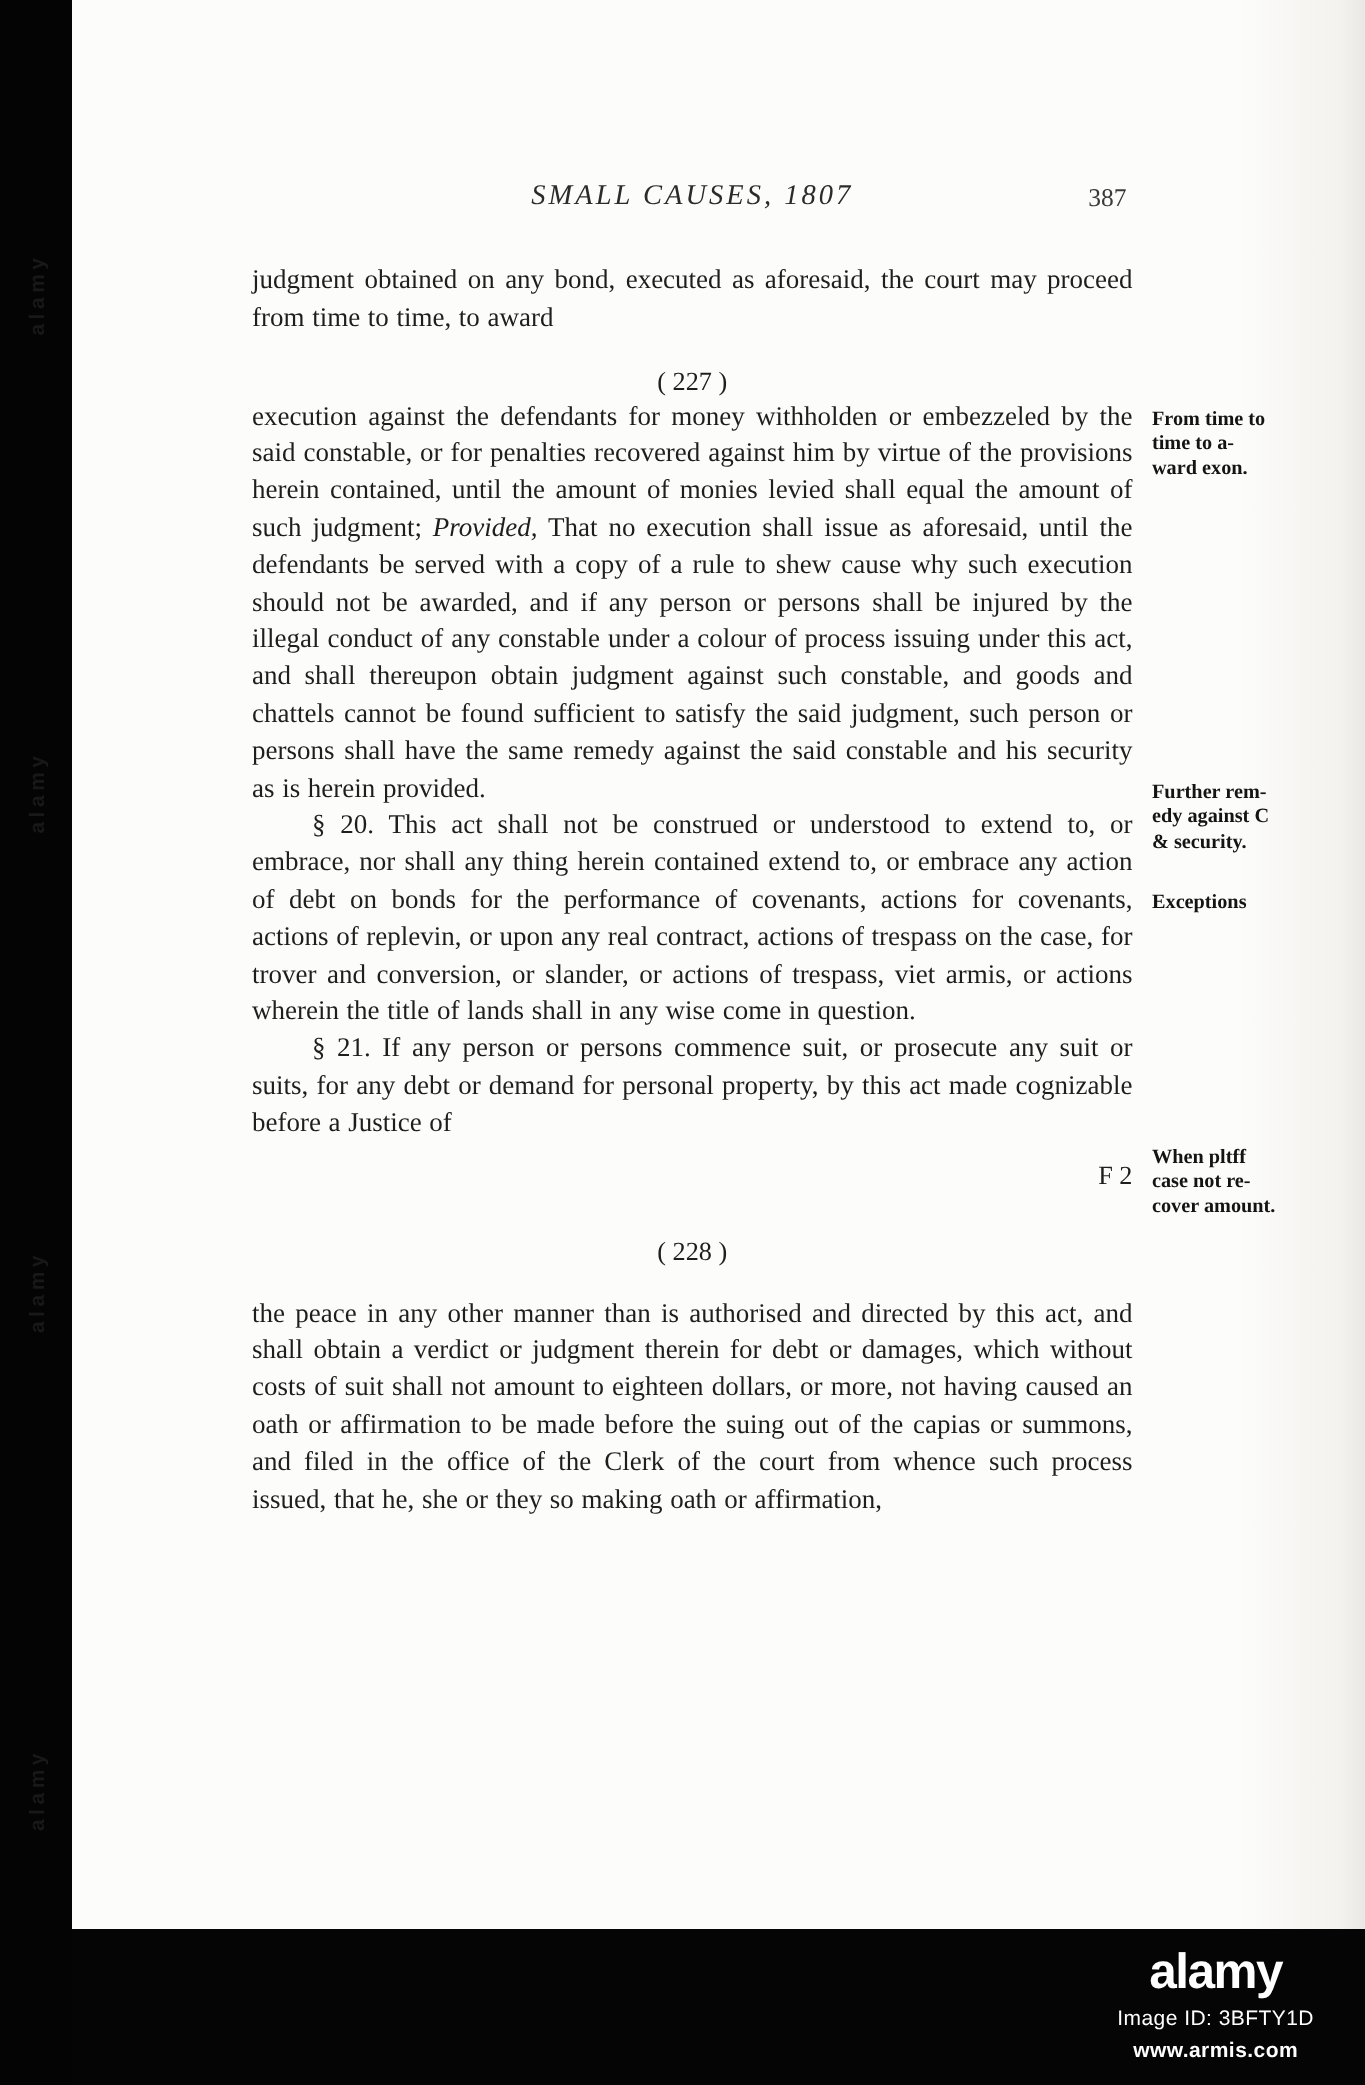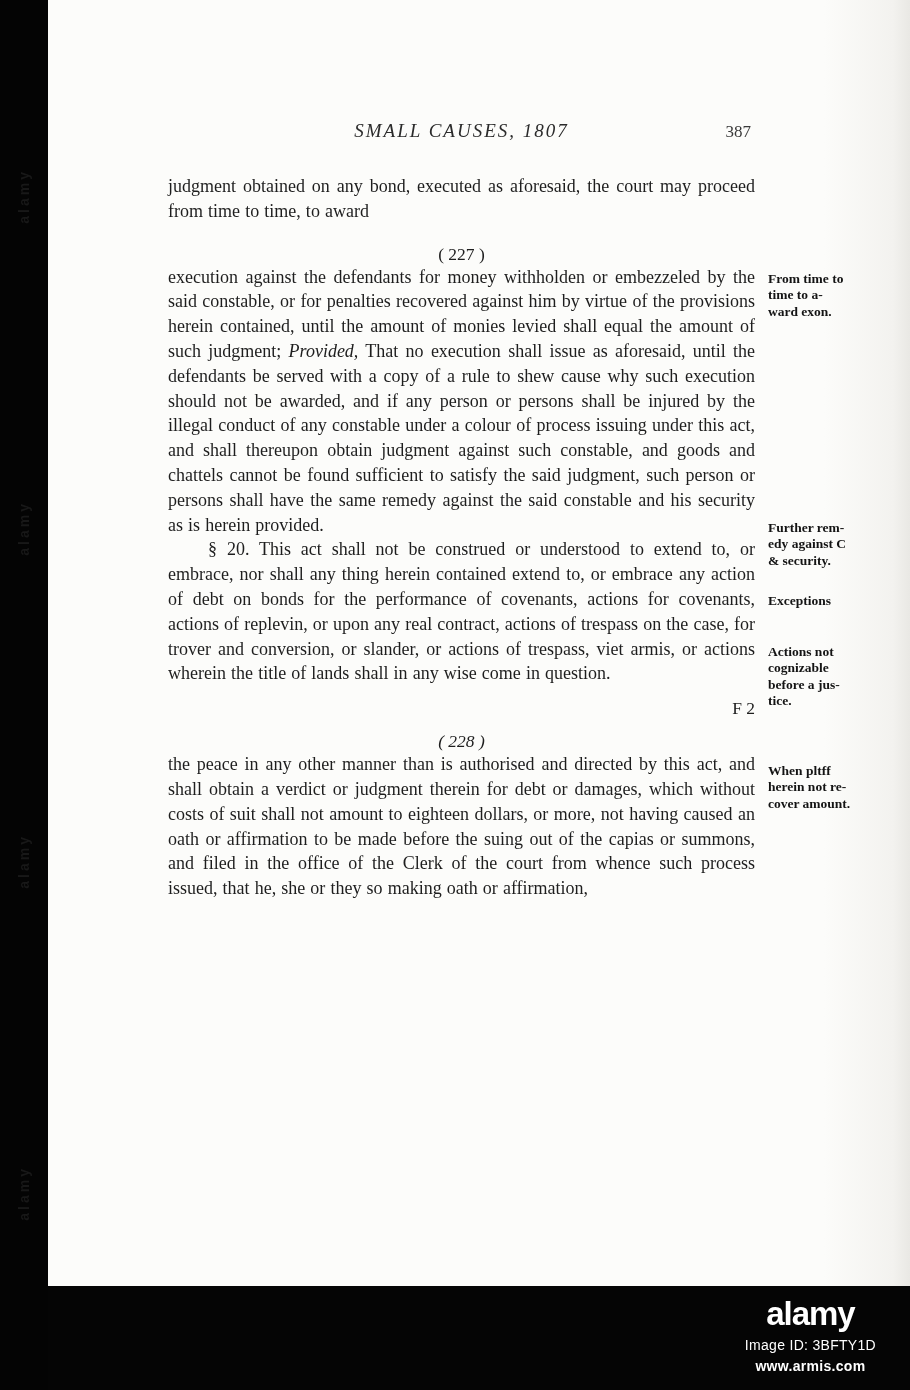--- a/index.html
+++ b/index.html
@@ -113,22 +113,22 @@
   .indent { text-indent: 40px; }
 
   .center-line {
     text-align: center;
     font-size: 17.5px;
     color: #1e1e1e;
   }
   .first-par   { margin-top: 26px; }
   .folio-227   { margin-top: 20px; }
   .sig-mark    { margin-top: 12px; text-align: right; }
-  .folio-228   { margin-top: 12px; font-style: italic; }
-  .closing-par { }
+  .folio-228   { margin-top: 30px; }
+  .closing-par { margin-top: 18px; }
 
   
   .margin-note {
     position: absolute;
     left: 768px;
     width: 120px;
     font-family: "Liberation Serif", serif;
     font-weight: 700;
     font-size: 13.5px;
     line-height: 16.3px;
@@ -161,20 +161,21 @@
     </div>
 
     <p class="body-par first-par">judgment obtained on any bond, executed as aforesaid, the court may proceed from time to time, to award</p>
 
     <div class="center-line folio-227">( 227 )</div>
 
     <p class="body-par"><span>execution against the defendants for money withholden or embezzeled by the said constable, or for penalties recovered against him by virtue of the provisions herein contained, until the amount of monies levied shall equal the amount of such judgment; </span><em>Provided,</em><span> That no execution shall issue as aforesaid, until the defendants be served with a copy of a rule to shew cause why such execution should not be awarded, and if any person or persons shall be injured by the illegal conduct of any constable under a colour of process issuing under this act, and shall thereupon obtain judgment against such constable, and goods and chattels cannot be found sufficient to satisfy the said judgment, such person or persons shall have the same remedy against the said constable and his security as is herein provided.</span></p>
 
     <p class="body-par indent">§ 20.  This act shall not be construed or understood to extend to, or embrace, nor shall any thing herein contained extend to, or embrace any action of debt on bonds for the performance of covenants, actions for covenants, actions of replevin, or upon any real contract, actions of trespass on the case, for trover and conversion, or slander, or actions of trespass, viet armis, or actions wherein the title of lands shall in any wise come in question.</p>
 
+    <p class="body-par indent">§ 21.  If any person or persons commence suit, or prosecute any suit or suits, for any debt or demand for personal property, by this act made cognizable before a Justice of</p>
 
     <div class="center-line sig-mark">F 2</div>
 
     <div class="center-line folio-228">( 228 )</div>
 
     <p class="body-par closing-par">the peace in any other manner than is authorised and directed by this act, and shall obtain a verdict or judgment therein for debt or damages, which without costs of suit shall not amount to eighteen dollars, or more, not having caused an oath or affirmation to be made before the suing out of the capias or summons, and filed in the office of the Clerk of the court from whence such process issued, that he, she or they so making oath or affirmation,</p>
 
   </div>
 
   <div class="margin-note note-1">
@@ -186,30 +187,24 @@
   <div class="margin-note note-2">
     <div>Further rem-</div>
     <div>edy against C</div>
     <div>&amp; security.</div>
   </div>
 
   <div class="margin-note note-3">
     <div>Exceptions</div>
   </div>
 
-  <div class="margin-note note-4">
-    <div>Actions not</div>
-    <div>cognizable</div>
-    <div>before a jus-</div>
-    <div>tice.</div>
-  </div>
 
   <div class="margin-note note-5">
     <div>When pltff</div>
-    <div>herein not re-</div>
+    <div>case not re-</div>
     <div>cover amount.</div>
   </div>
 
   <div class="bottom-bar">
     <div class="alamy-block">
       <div class="alamy-logo">alamy</div>
       <div class="image-id">Image ID: 3BFTY1D</div>
       <div class="alamy-url">www.armis.com</div>
     </div>
   </div>

